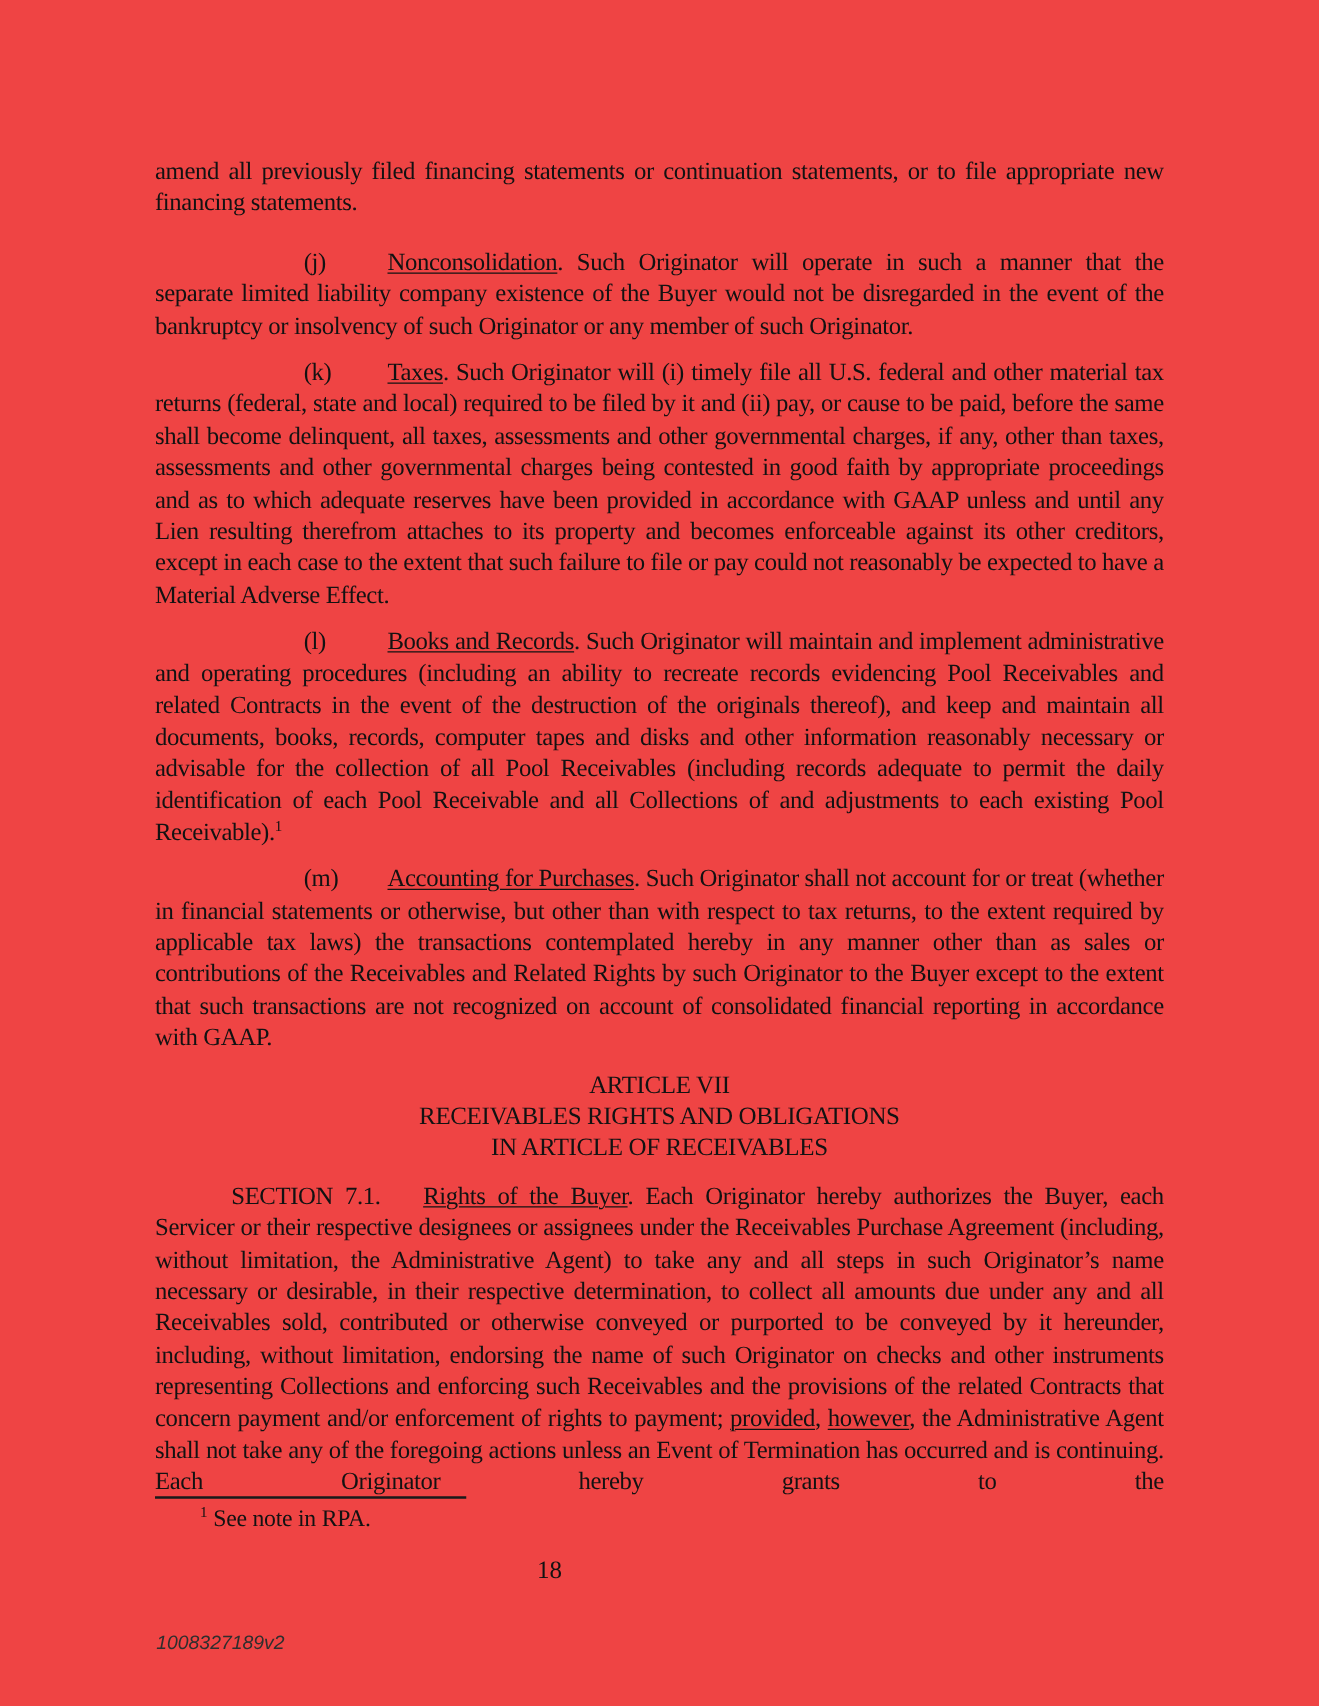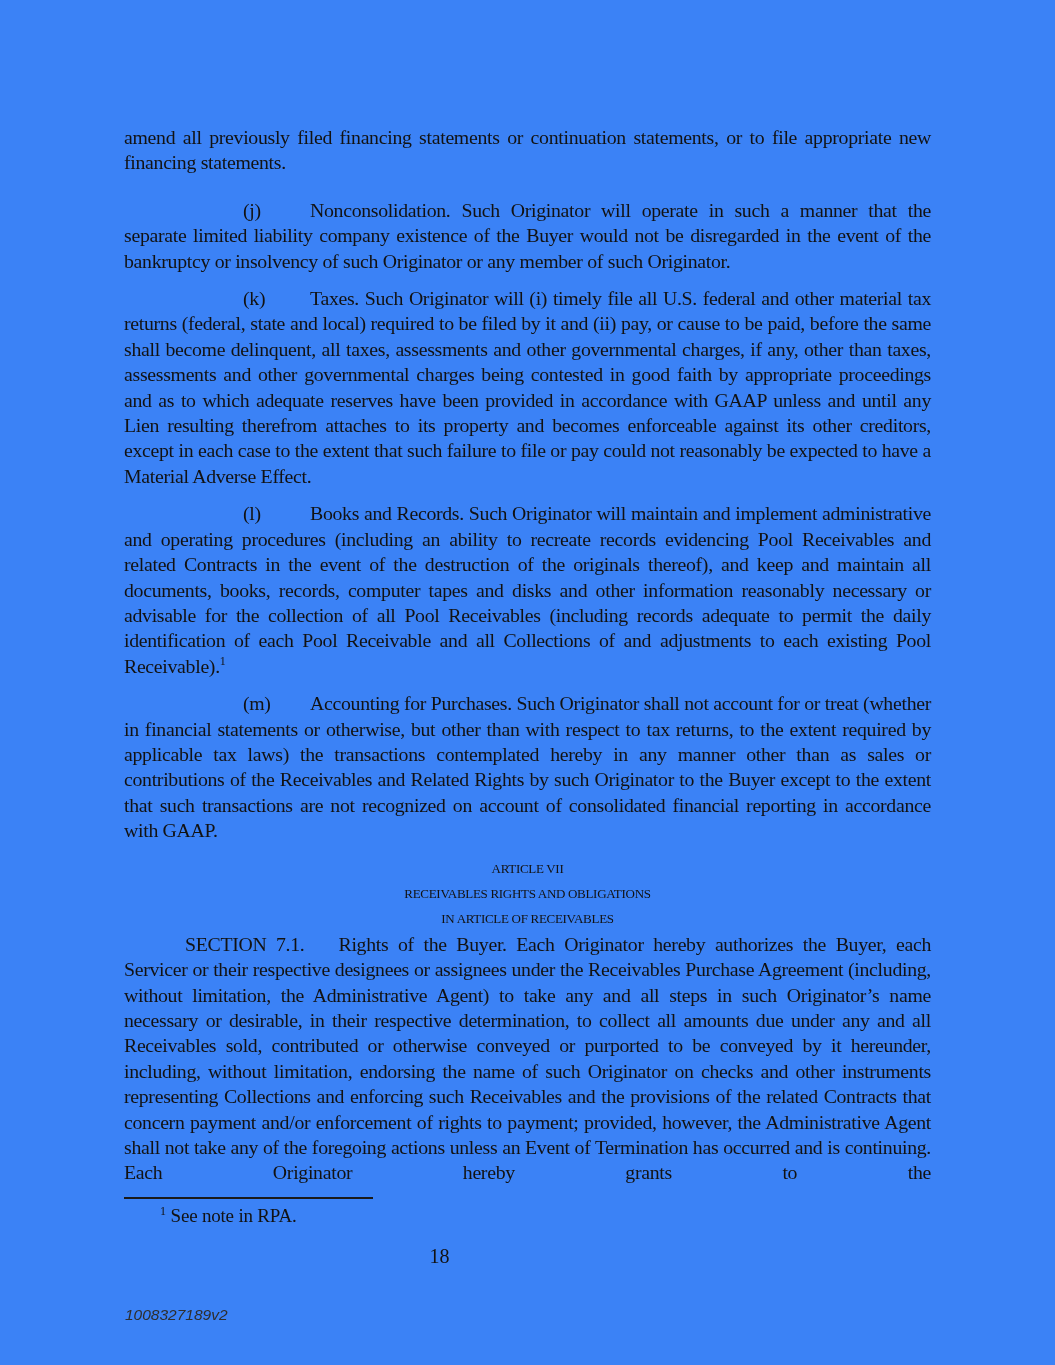--- a/index.html
+++ b/index.html
@@ -1,21 +1,21 @@
 <!DOCTYPE html>
 <html><head>
 <meta charset="utf-8">
 <style>
   * { margin: 0; padding: 0; box-sizing: border-box; }
   html, body { background: #ffffff; }
   .page {
     position: relative;
     width: 1055px;
     height: 1365px;
-    background: #3b82f6;
+    background: #ef4444;
     font-family: "Liberation Serif", "DejaVu Serif", serif;
     color: #121212;
     overflow: hidden;
   }
   .content {
     position: absolute;
     left: 124px;
     top: 125px;
     width: 807px;
   }
@@ -26,27 +26,28 @@
     text-align: justify;
     margin-bottom: 12px;
   }
   .intro { margin-bottom: 22px; }
   .clause { text-indent: 119px; }
   .clause-label {
     display: inline-block;
     width: 67px;
     text-indent: 0;
   }
-  .u { text-decoration-thickness: 1px; text-underline-offset: 2px; }
+  .u { text-decoration: underline; text-decoration-thickness: 1px; text-underline-offset: 2px; }
   sup { font-size: 12px; line-height: 0; vertical-align: super; letter-spacing: 0; }
   .article-heading {
-    font-size: 13px;
+    font-size: 20px;
     line-height: 25.4px;
     letter-spacing: -0.3px;
     text-align: center;
+    margin-bottom: 13px;
   }
   .section-para { text-indent: 61px; text-align-last: justify; margin-bottom: 15px; }
   .tab-sp { display: inline-block; width: 34px; text-indent: 0; }
   .footnote-block {
     position: absolute;
     left: 124px;
     top: 1197px;
     width: 807px;
   }
   .footnote-rule {

